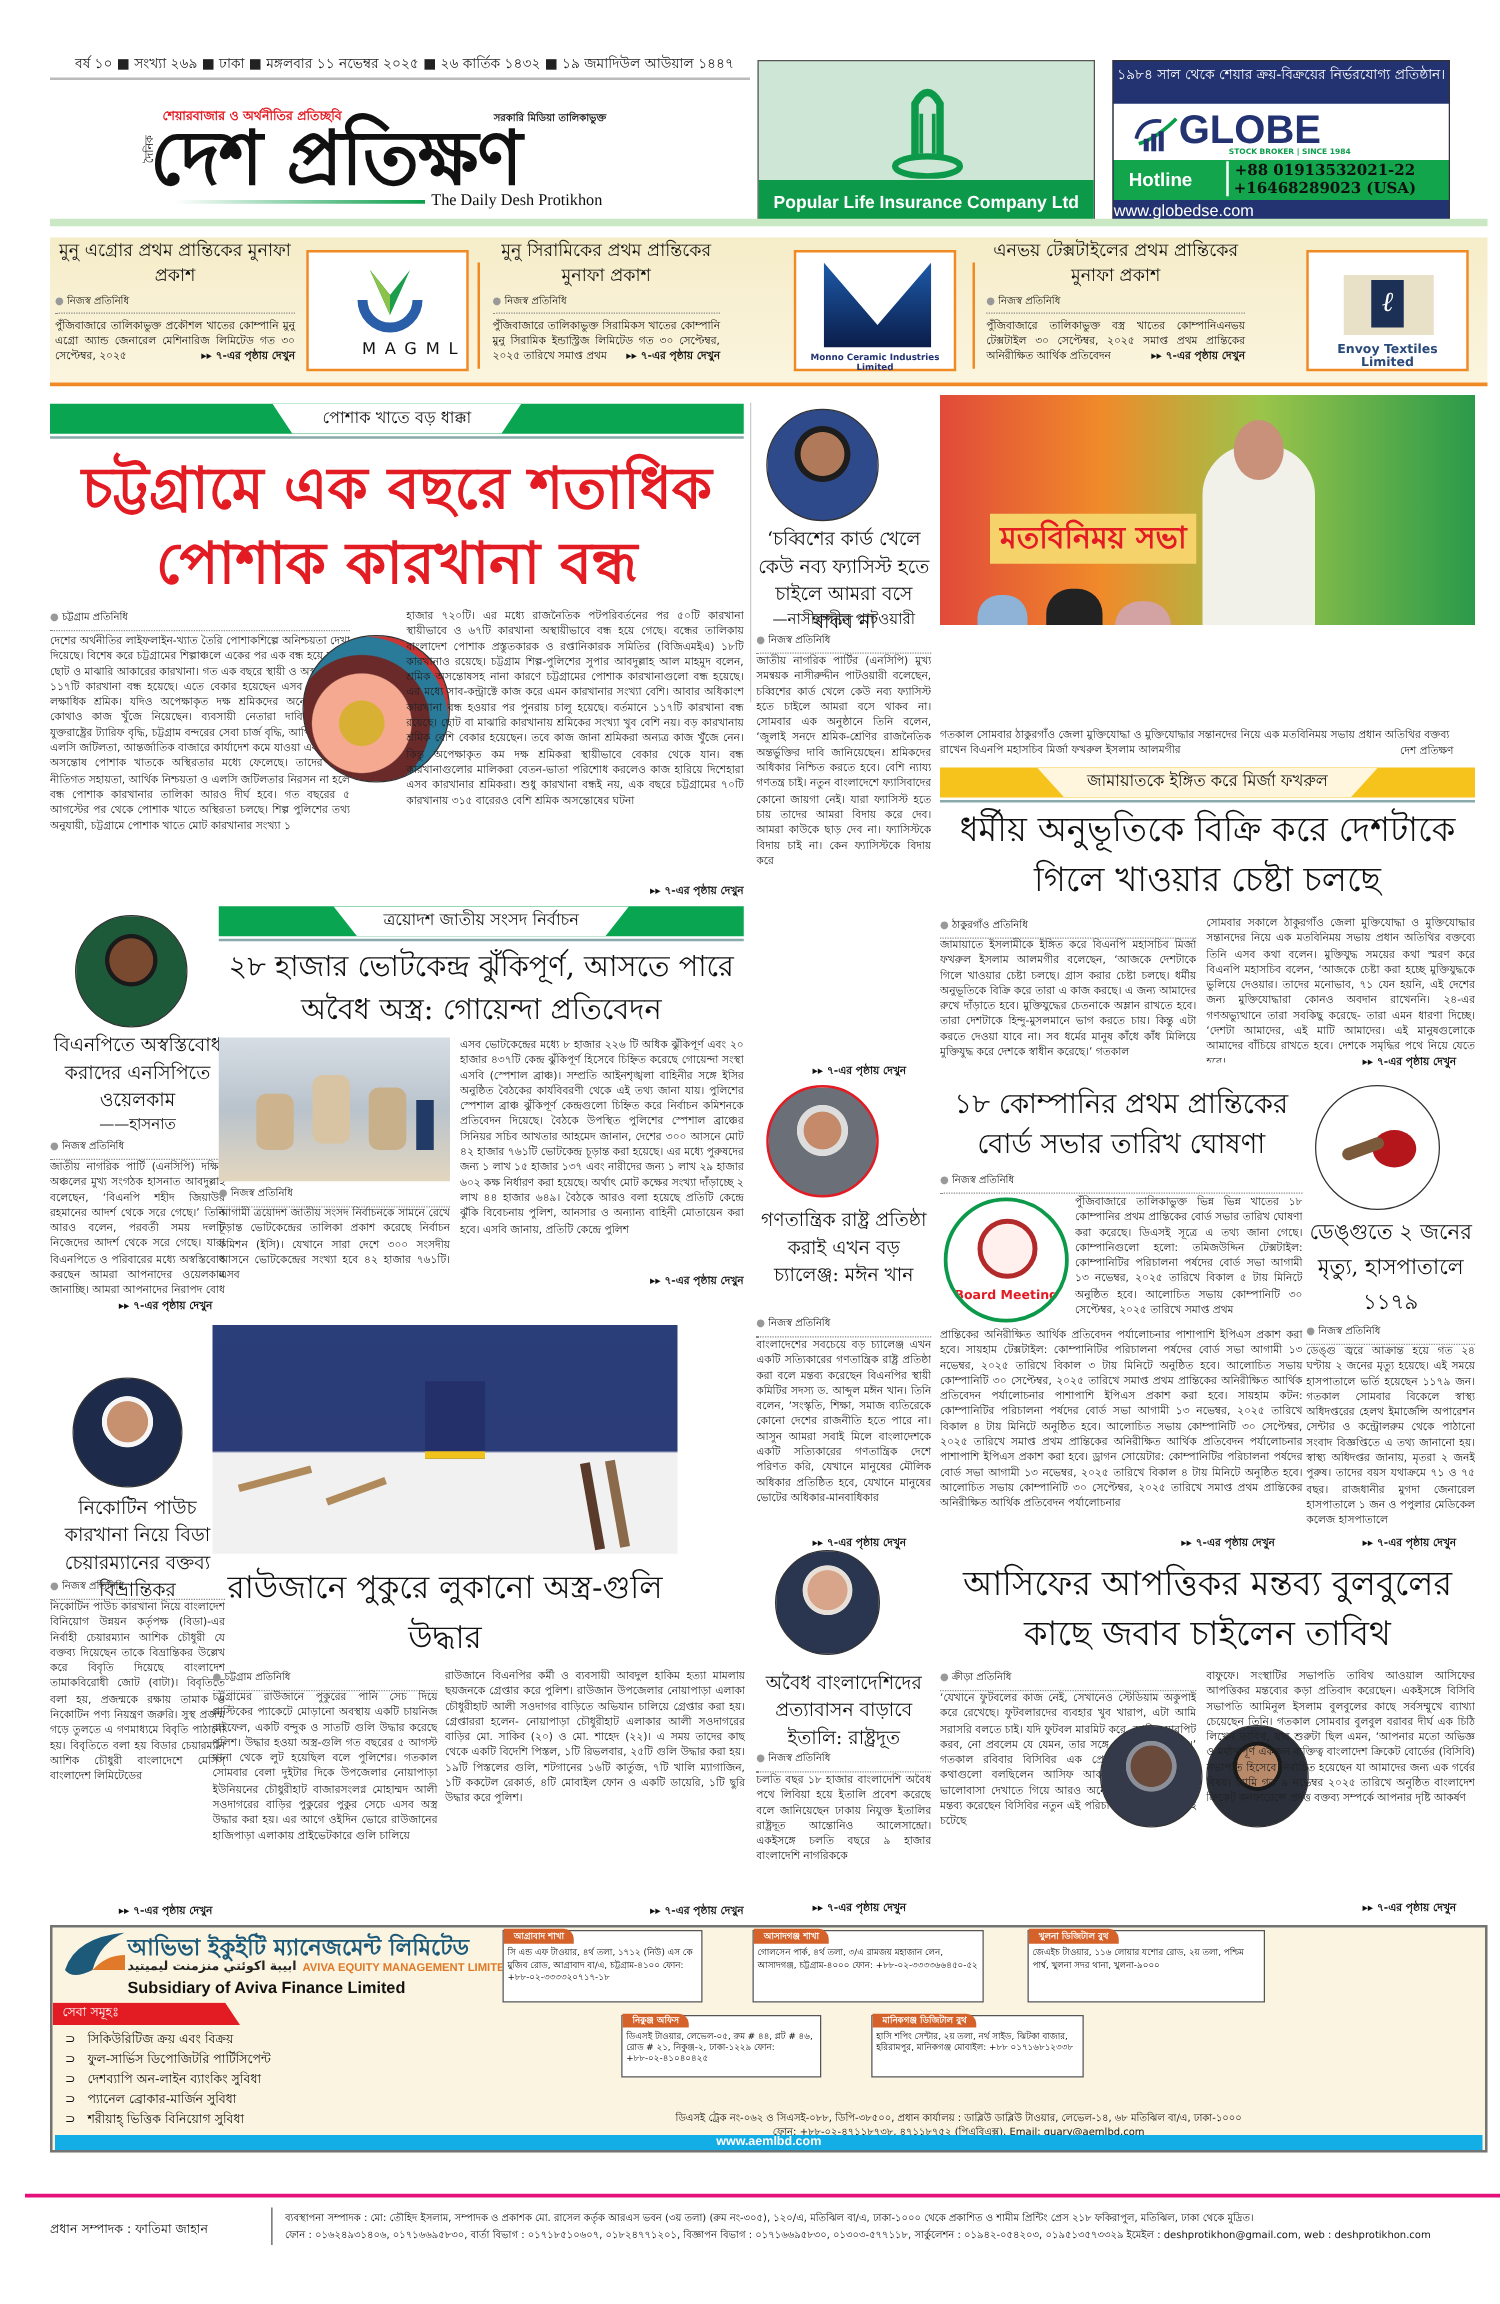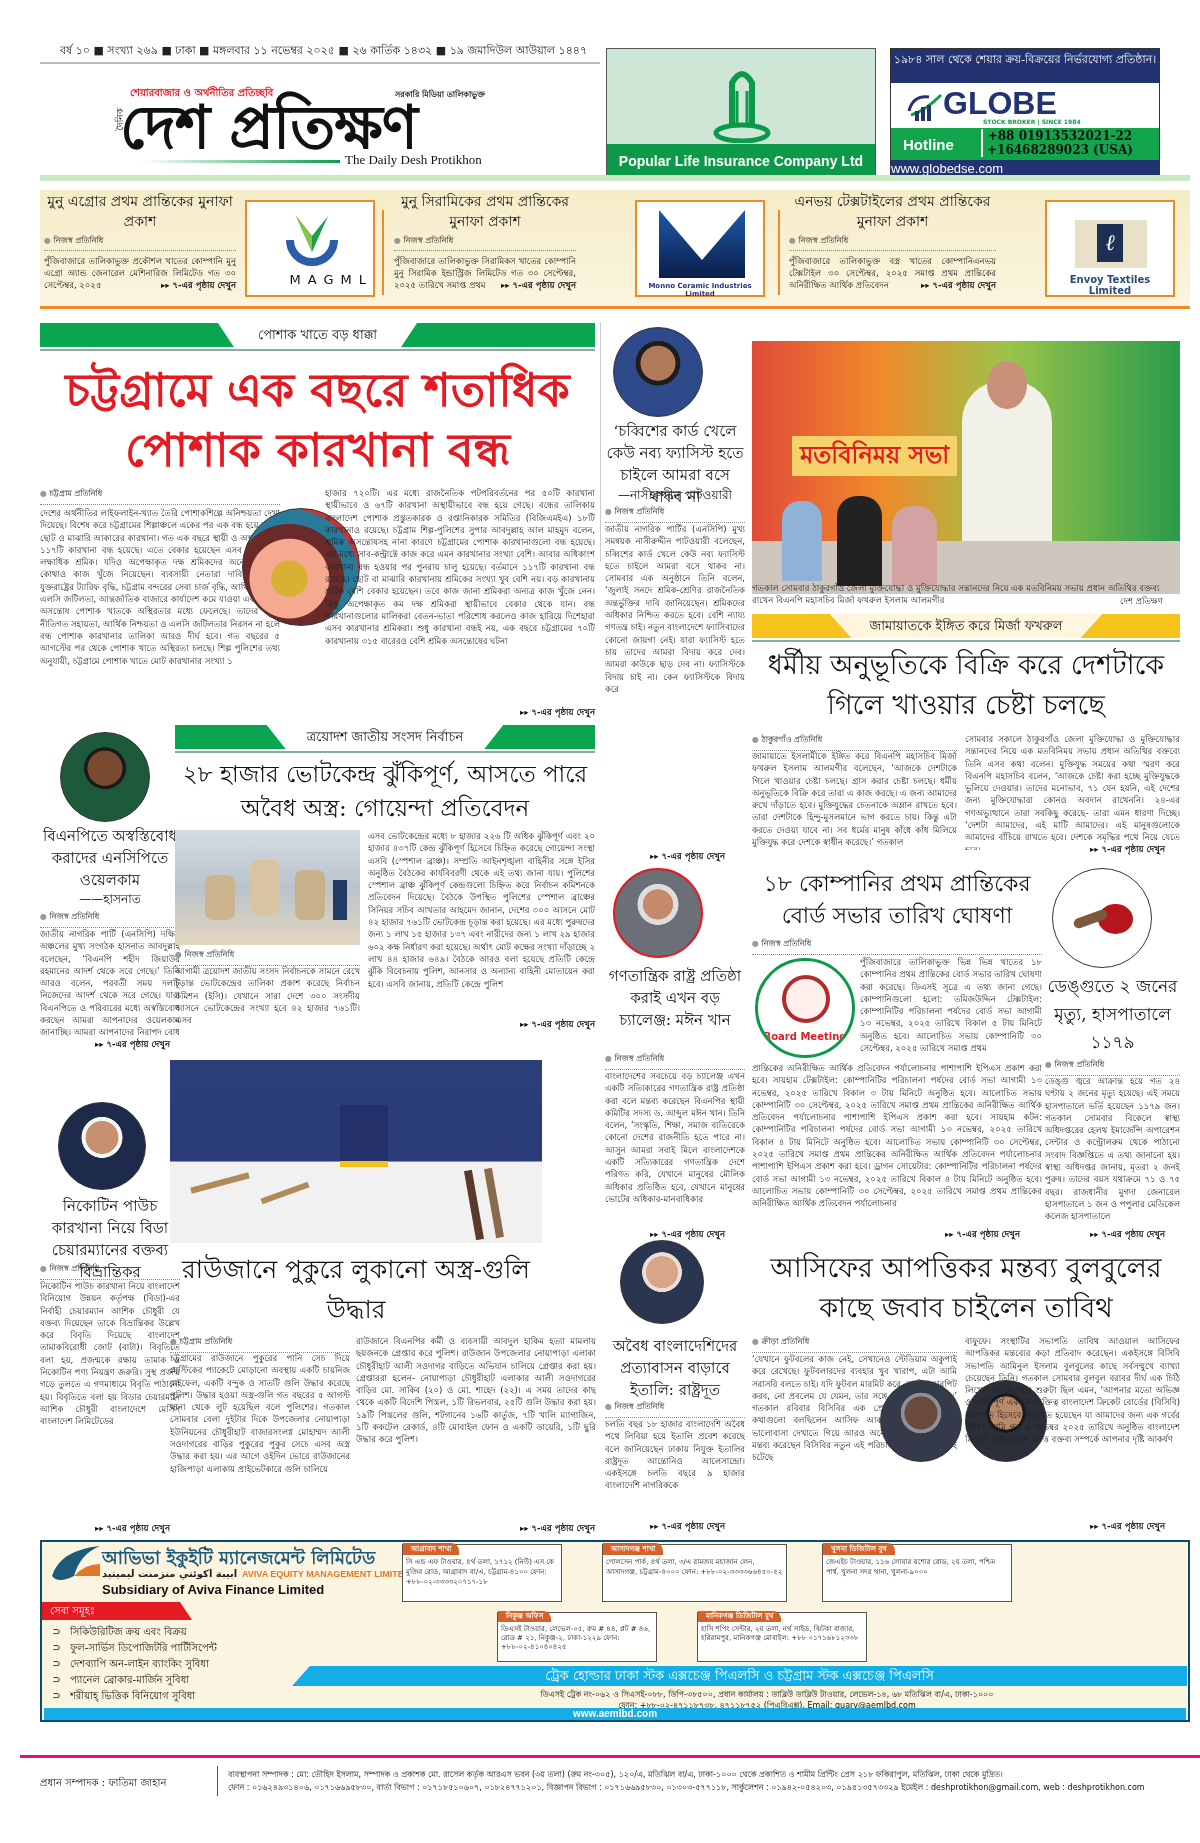--- a/index.html
+++ b/index.html
@@ -46,21 +46,21 @@
 .byl{font-size:8px;padding-bottom:4px;border-bottom:1px dotted #888;margin-bottom:4px}
 .byl:before{content:"● ";color:#999}
 .body{font-size:8.5px;line-height:12.3px;text-align:justify;color:#222}
 .cont{font-size:8.5px;white-space:nowrap;font-weight:bold}
 .cont:before{content:"▸▸ "}
 .circ{border-radius:50%;border:1px solid #333;overflow:hidden;position:absolute}
 .photo{position:absolute;overflow:hidden}
 .h2{font-family:"DejaVu Serif",serif;text-align:center;color:#111}
 .cap{font-size:8.5px;color:#222;line-height:12px}
 .divider{position:absolute;background:#ccc;width:1px}
-.ad{left:40px;top:1540px;width:1150px;height:182px;border:2px solid #0c4a6e;background:#fbf4e0}
+.ad{left:40px;top:1540px;width:1150px;height:182px;border:2px solid #737373;background:#fbf4e0}
 .footline{left:20px;top:1755px;width:1180px;height:3px;background:#e5107a}
 .foot-left{left:40px;top:1775px;font-size:10px}
 .foot-sep{left:217px;top:1766px;width:1px;height:30px;background:#555}
 .foot-right{left:228px;top:1768px;width:960px;font-size:8px;line-height:13px;white-space:nowrap;overflow:hidden}
 </style>
 </head>
 <body>
 
 <div class="abs dateline">বর্ষ ১০ ■ সংখ্যা ২৬৯ ■ ঢাকা ■ মঙ্গলবার ১১ নভেম্বর ২০২৫ ■ ২৬ কার্তিক ১৪৩২ ■ ১৯ জমাদিউল আউয়াল ১৪৪৭</div>
 <div class="abs hr-grey"></div>
@@ -167,21 +167,21 @@
 <div class="divider" style="left:600px;top:322px;height:240px"></div>
 <div class="circ" style="left:613px;top:327px;width:90px;height:90px;background:radial-gradient(circle at 50% 40%,#b07a5a 0 25%,#1d1d1d 26% 32%,#2e4a8a 33%)"></div>
 <div class="abs h2" style="left:605px;top:420px;width:140px;font-size:15px;line-height:22px">‘চব্বিশের কার্ড খেলে কেউ নব্য ফ্যাসিস্ট হতে চাইলে আমরা বসে থাকব না</div>
 <div class="abs h2" style="left:605px;top:486px;width:140px;font-size:12px">—নাসীরুদ্দীন পাটওয়ারী</div>
 <div class="abs" style="left:605px;top:505px;width:140px">
     <div class="byl">নিজস্ব প্রতিনিধি</div>
   </div>
 <div class="abs body" style="left:605px;top:523px;width:140px;height:325px;overflow:hidden">জাতীয় নাগরিক পার্টির (এনসিপি) মুখ্য সমন্বয়ক নাসীরুদ্দীন পাটওয়ারী বলেছেন, চব্বিশের কার্ড খেলে কেউ নব্য ফ্যাসিস্ট হতে চাইলে আমরা বসে থাকব না। সোমবার এক অনুষ্ঠানে তিনি বলেন, ‘জুলাই সনদে শ্রমিক-শ্রেণির রাজনৈতিক অন্তর্ভুক্তির দাবি জানিয়েছেন। শ্রমিকদের অধিকার নিশ্চিত করতে হবে। বেশি ন্যায্য গণতন্ত্র চাই। নতুন বাংলাদেশে ফ্যাসিবাদের কোনো জায়গা নেই। যারা ফ্যাসিস্ট হতে চায় তাদের আমরা বিদায় করে দেব। আমরা কাউকে ছাড় দেব না। ফ্যাসিস্টকে বিদায় চাই না। কেন ফ্যাসিস্টকে বিদায় করে</div>
 <div class="abs cont" style="left:650px;top:850px">৭-এর পৃষ্ঠায় দেখুন</div>
 
-<div class="photo" style="left:752px;top:341px;width:428px;height:253px;background:linear-gradient(90deg,#e14a3a 0%,#f08a2a 30%,#9bc44a 60%,#2a9a4a 100%)">
+<div class="photo" style="left:752px;top:316px;width:428px;height:184px;background:linear-gradient(90deg,#e14a3a 0%,#f08a2a 30%,#9bc44a 60%,#2a9a4a 100%)">
   <div style="position:absolute;left:40px;top:95px;font-size:24px;color:#e31b23;font-weight:bold;background:#f6d36a;padding:0 8px">মতবিনিময় সভা</div>
   <div style="position:absolute;left:210px;top:40px;width:90px;height:190px;background:#f1f1ea;border-radius:40px 40px 0 0"></div>
   <div style="position:absolute;left:235px;top:20px;width:40px;height:48px;background:#c9917a;border-radius:50%"></div>
   <div style="position:absolute;left:0;top:200px;width:428px;height:53px;background:#cfc6bd"></div>
   <div style="position:absolute;left:30px;top:160px;width:40px;height:80px;background:#8fb3d6;border-radius:18px 18px 0 0"></div>
   <div style="position:absolute;left:85px;top:155px;width:45px;height:90px;background:#222;border-radius:20px 20px 0 0"></div>
   <div style="position:absolute;left:140px;top:165px;width:45px;height:80px;background:#d3a3a3;border-radius:20px 20px 0 0"></div>
 </div>
 <div class="abs cap" style="left:752px;top:582px;width:428px">গতকাল সোমবার ঠাকুরগাঁও জেলা মুক্তিযোদ্ধা ও মুক্তিযোদ্ধার সন্তানদের নিয়ে এক মতবিনিময় সভায় প্রধান অতিথির বক্তব্য রাখেন বিএনপি মহাসচিব মির্জা ফখরুল ইসলাম আলমগীর</div>
 <div class="abs cap" style="left:1120px;top:595px">দেশ প্রতিক্ষণ</div>
@@ -311,21 +311,20 @@
     <div>⊃&nbsp;&nbsp;&nbsp;<span>ফুল-সার্ভিস ডিপোজিটরি পার্টিসিপেন্ট</span></div>
     <div>⊃&nbsp;&nbsp;&nbsp;<span>দেশব্যাপি অন-লাইন ব্যাংকিং সুবিধা</span></div>
     <div>⊃&nbsp;&nbsp;&nbsp;<span>প্যানেল ব্রোকার-মার্জিন সুবিধা</span></div>
     <div>⊃&nbsp;&nbsp;&nbsp;<span>শরীয়াহ্ ভিত্তিক বিনিয়োগ সুবিধা</span></div>
   </div>
   <div style="position:absolute;left:360px;top:2px;width:160px;height:58px;border:1px solid #555;background:#fff;font-size:7px;padding:12px 3px 2px;line-height:10px"><div style="position:absolute;left:0;top:-2px;background:#d4622a;color:#fff;padding:1px 8px;border-radius:0 8px 0 0;font-weight:bold">আগ্রাবাদ শাখা</div><span>সি এন্ড এফ টাওয়ার, ৪র্থ তলা, ১৭১২ (নিউ) এস কে মুজিব রোড, আগ্রাবাদ বা/এ, চট্টগ্রাম-৪১০০ ফোন: +৮৮-০২-৩৩৩৩২০৭১৭-১৮</span></div>
   <div style="position:absolute;left:560px;top:2px;width:185px;height:58px;border:1px solid #555;background:#fff;font-size:7px;padding:12px 3px 2px;line-height:10px"><div style="position:absolute;left:0;top:-2px;background:#d4622a;color:#fff;padding:1px 8px;border-radius:0 8px 0 0;font-weight:bold">আসাদগঞ্জ শাখা</div><span>গোলসেন পার্ক, ৪র্থ তলা, ৩/এ রামজয় মহাজান লেন, আসাদগঞ্জ, চট্টগ্রাম-৪০০০ ফোন: +৮৮-০২-৩৩৩৩৬৬৪৫০-৫২</span></div>
   <div style="position:absolute;left:780px;top:2px;width:190px;height:58px;border:1px solid #555;background:#fff;font-size:7px;padding:12px 3px 2px;line-height:10px"><div style="position:absolute;left:0;top:-2px;background:#d4622a;color:#fff;padding:1px 8px;border-radius:0 8px 0 0;font-weight:bold">খুলনা ডিজিটাল বুথ</div><span>জেএইচ টাওয়ার, ১১৬ লোয়ার যশোর রোড, ২য় তলা, পশ্চিম পার্শ্ব, খুলনা সদর থানা, খুলনা-৯০০০</span></div>
   <div style="position:absolute;left:455px;top:70px;width:160px;height:50px;border:1px solid #555;background:#fff;font-size:7px;padding:12px 3px 2px;line-height:9px"><div style="position:absolute;left:0;top:-2px;background:#d4622a;color:#fff;padding:1px 8px;border-radius:0 8px 0 0;font-weight:bold">নিকুঞ্জ অফিস</div><span>ডিএসই টাওয়ার, লেভেল-০৫, রুম # ৪৪, প্লট # ৪৬, রোড # ২১, নিকুঞ্জ-২, ঢাকা-১২২৯ ফোন: +৮৮-০২-৪১০৪০৪২৫</span></div>
   <div style="position:absolute;left:655px;top:70px;width:170px;height:50px;border:1px solid #555;background:#fff;font-size:7px;padding:12px 3px 2px;line-height:9px"><div style="position:absolute;left:0;top:-2px;background:#d4622a;color:#fff;padding:1px 8px;border-radius:0 8px 0 0;font-weight:bold">মানিকগঞ্জ ডিজিটাল বুথ</div><span>হাসি শপিং সেন্টার, ২য় তলা, নর্থ সাইড, ঝিটকা বাজার, হরিরামপুর, মানিকগঞ্জ মোবাইল: +৮৮ ০১৭১৬৮১২৩৩৮</span></div>
-  <div style="position:absolute;left:250px;top:124px;width:895px;height:20px;background:#13aee6;color:#fff;font-size:13px;text-align:center;line-height:20px;clip-path:polygon(2% 0,100% 0,100% 100%,0 100%)">ট্রেক হোল্ডার ঢাকা স্টক এক্সচেঞ্জ পিএলসি ও চট্টগ্রাম স্টক এক্সচেঞ্জ পিএলসি</div>
   <div style="position:absolute;left:310px;top:146px;width:830px;text-align:center;font-size:8px">ডিএসই ট্রেক নং-০৬২ ও সিএসই-০৮৮, ডিপি-৩৮৫০০, প্রধান কার্যালয় : ডাব্লিউ ডাব্লিউ টাওয়ার, লেভেল-১৪, ৬৮ মতিঝিল বা/এ, ঢাকা-১০০০</div>
   <div style="position:absolute;left:310px;top:157px;width:830px;text-align:center;font-size:8px">ফোন: +৮৮-০২-৪৭১১৮৭৩৮, ৪৭১১৮৭৫২ (পিএবিএক্স), Email: quary@aemlbd.com</div>
   <div style="position:absolute;left:2px;top:166px;width:1142px;height:12px;background:#13aee6;color:#fff;font-size:10px;text-align:center;line-height:12px;font-weight:bold;font-family:'Liberation Sans',sans-serif">www.aemlbd.com</div>
 </div>
 
 <div class="abs footline"></div>
 <div class="abs foot-left">প্রধান সম্পাদক : ফাতিমা জাহান</div>
 <div class="abs foot-sep"></div>
 <div class="abs foot-right">
   <div>ব্যবস্থাপনা সম্পাদক : মো: তৌহিদ ইসলাম, সম্পাদক ও প্রকাশক মো. রাসেল কর্তৃক আরএস ভবন (৩য় তলা) (রুম নং-৩০৫), ১২০/এ, মতিঝিল বা/এ, ঢাকা-১০০০ থেকে প্রকাশিত ও শামীম প্রিন্টিং প্রেস ২১৮ ফকিরাপুল, মতিঝিল, ঢাকা থেকে মুদ্রিত।</div>

